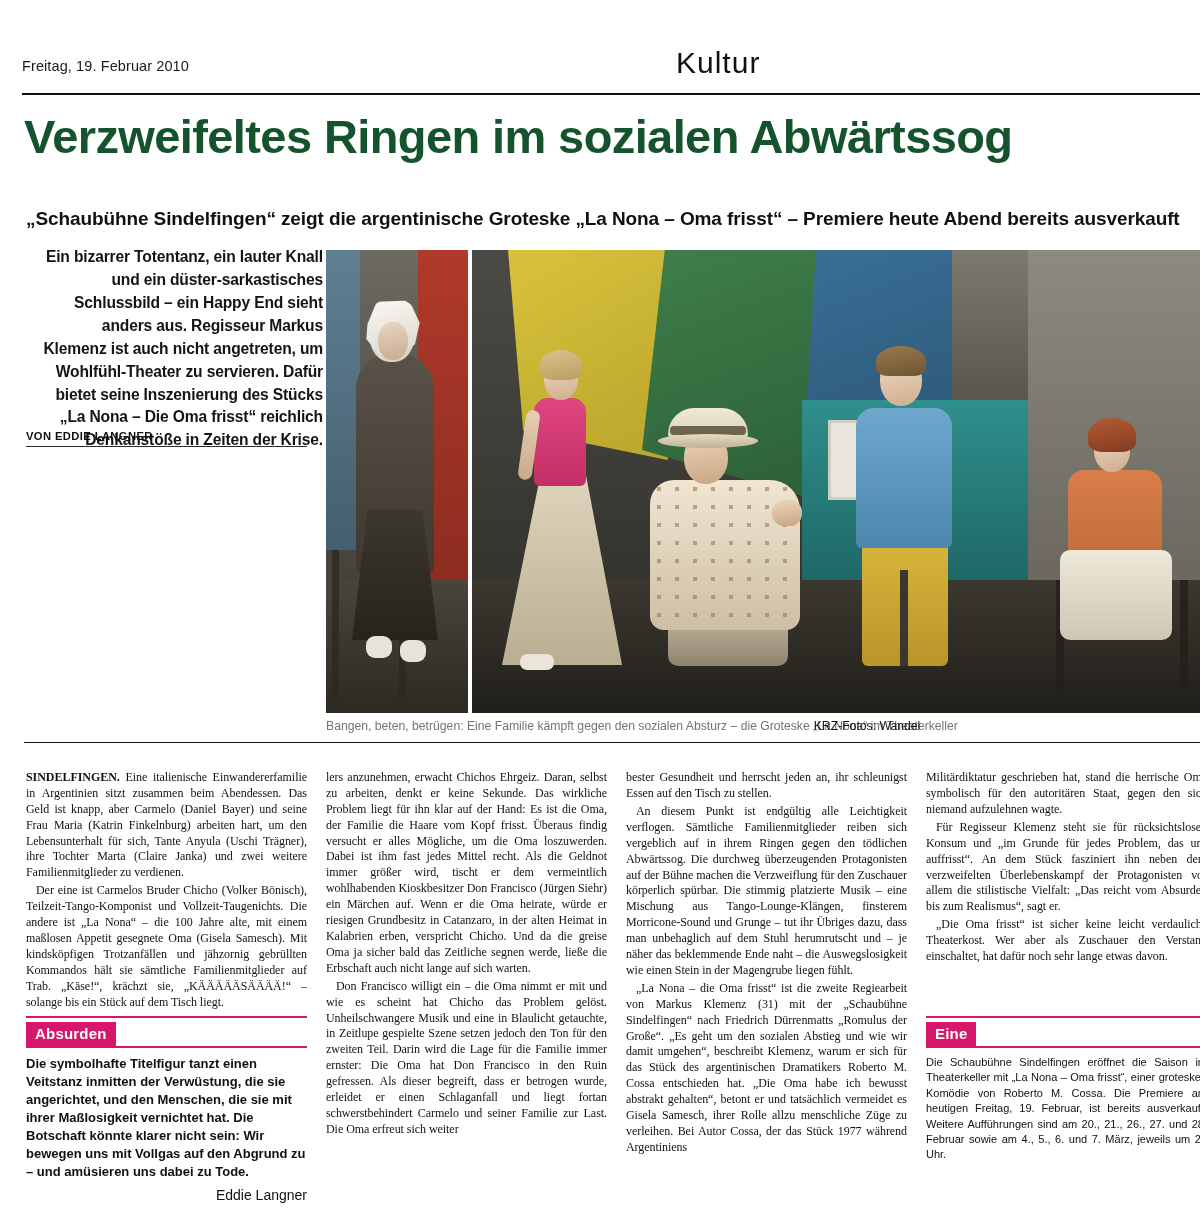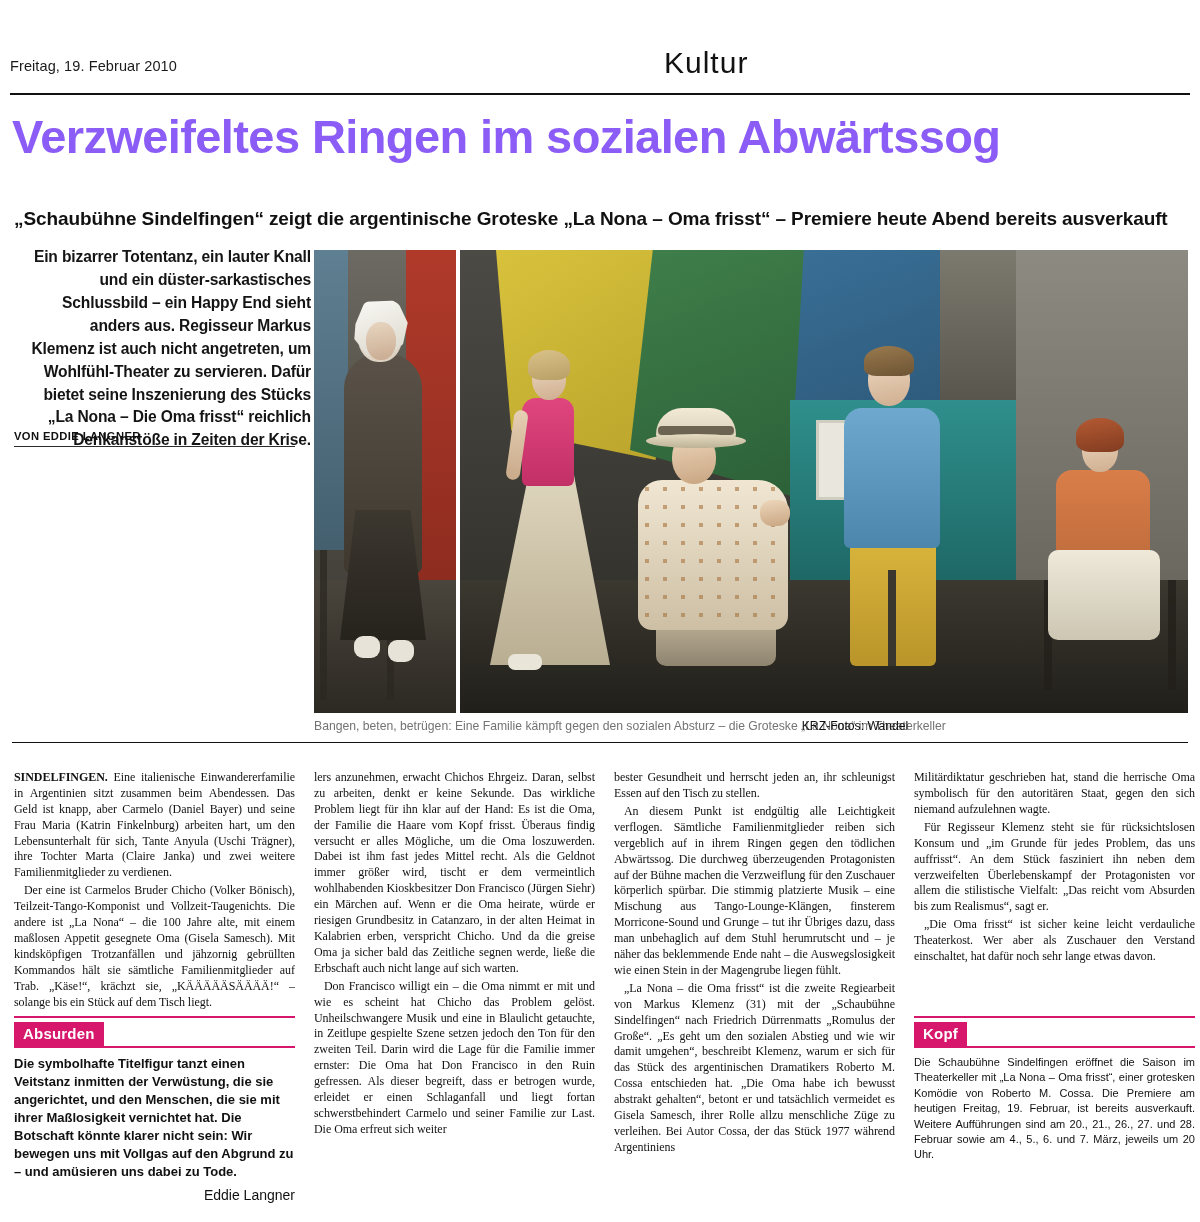--- a/index.html
+++ b/index.html
@@ -14,20 +14,21 @@
     color: #111;
     position: relative;
     overflow: hidden;
   }
   .page {
     width: 967px;
     height: 1222px;
     position: relative;
     padding: 0;
     box-sizing: border-box;
+    margin-left: 12px;
   }
 
   
   .masthead {
     position: absolute;
     left: 10px;
     top: 52px;
     width: 1180px;
     height: 40px;
   }
@@ -66,21 +67,21 @@
   .headline {
     position: absolute;
     left: 12px;
     top: 112px;
     width: 1176px;
     font-family: "Liberation Sans", sans-serif;
     font-weight: bold;
     font-size: 47px;
     line-height: 1.06;
     letter-spacing: -0.6px;
-    color: #8b5cf6;
+    color: #14532d;
   }
   .subhead {
     position: absolute;
     left: 14px;
     top: 208px;
     width: 1174px;
     font-family: "Liberation Sans", sans-serif;
     font-weight: bold;
     font-size: 19px;
     letter-spacing: -0.1px;
@@ -494,18 +495,18 @@
   <div class="box-arg-rule-top"></div>
   <div class="box box-arg">
     <span class="box-head">Absurden</span>
     <div class="box-rule"></div>
     <div class="box-body">Die symbolhafte Titelfigur tanzt einen Veitstanz inmitten der Verwüstung, die sie angerichtet, und den Menschen, die sie mit ihrer Maßlosigkeit vernichtet hat. Die Botschaft könnte klarer nicht sein: Wir bewegen uns mit Vollgas auf den Abgrund zu – und amüsieren uns dabei zu Tode.</div>
     <div class="box-sign">Eddie Langner</div>
   </div>
 
   <div class="box-info-rule-top"></div>
   <div class="box box-info">
-    <span class="box-head">Kopf</span>
+    <span class="box-head">Eine</span>
     <div class="box-rule"></div>
     <div class="box-body regular">Die Schaubühne Sindelfingen eröffnet die Saison im Theaterkeller mit „La Nona – Oma frisst“, einer grotesken Komödie von Roberto M. Cossa. Die Premiere am heutigen Freitag, 19. Februar, ist bereits ausverkauft. Weitere Aufführungen sind am 20., 21., 26., 27. und 28. Februar sowie am 4., 5., 6. und 7. März, jeweils um 20 Uhr.</div>
   </div>
 
 </div>
 
 </body></html>

